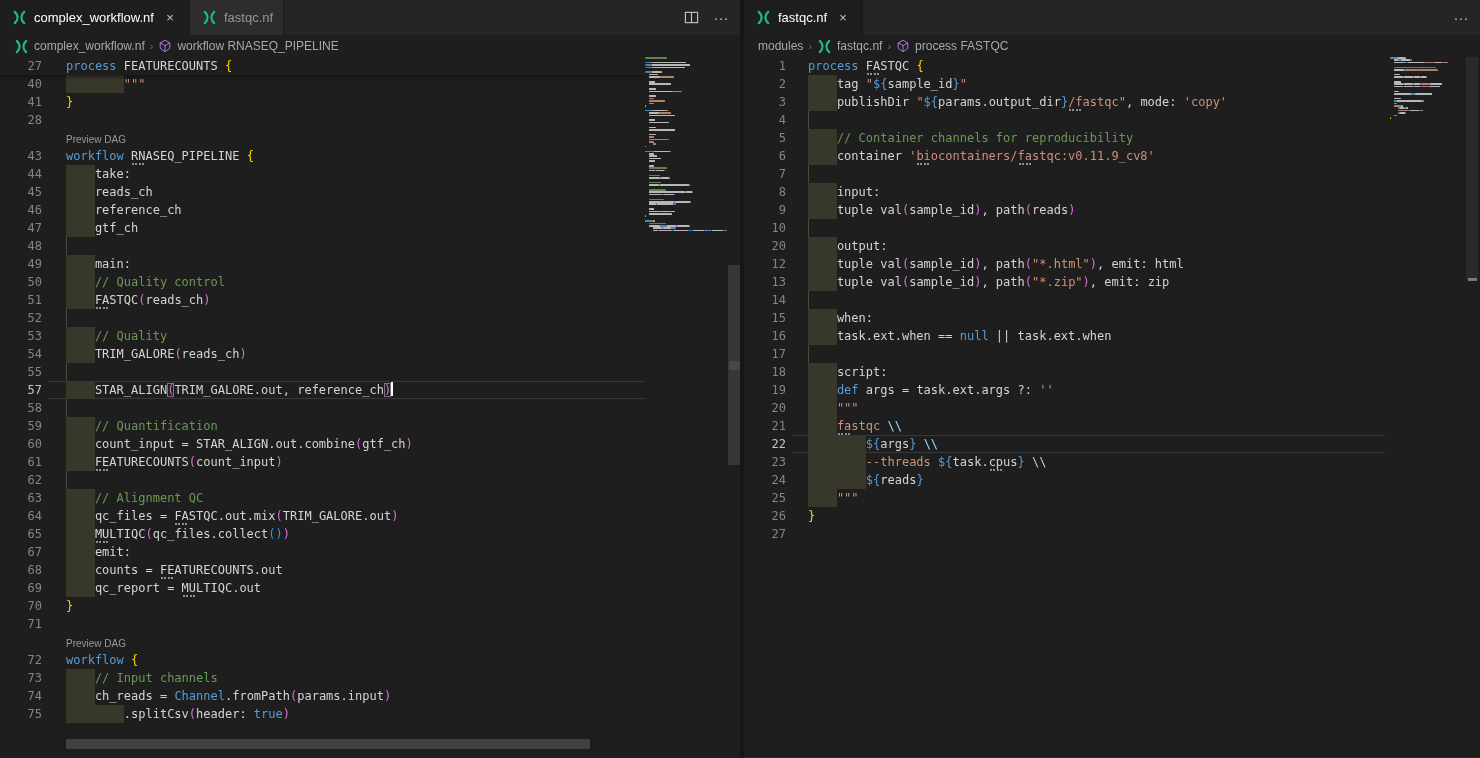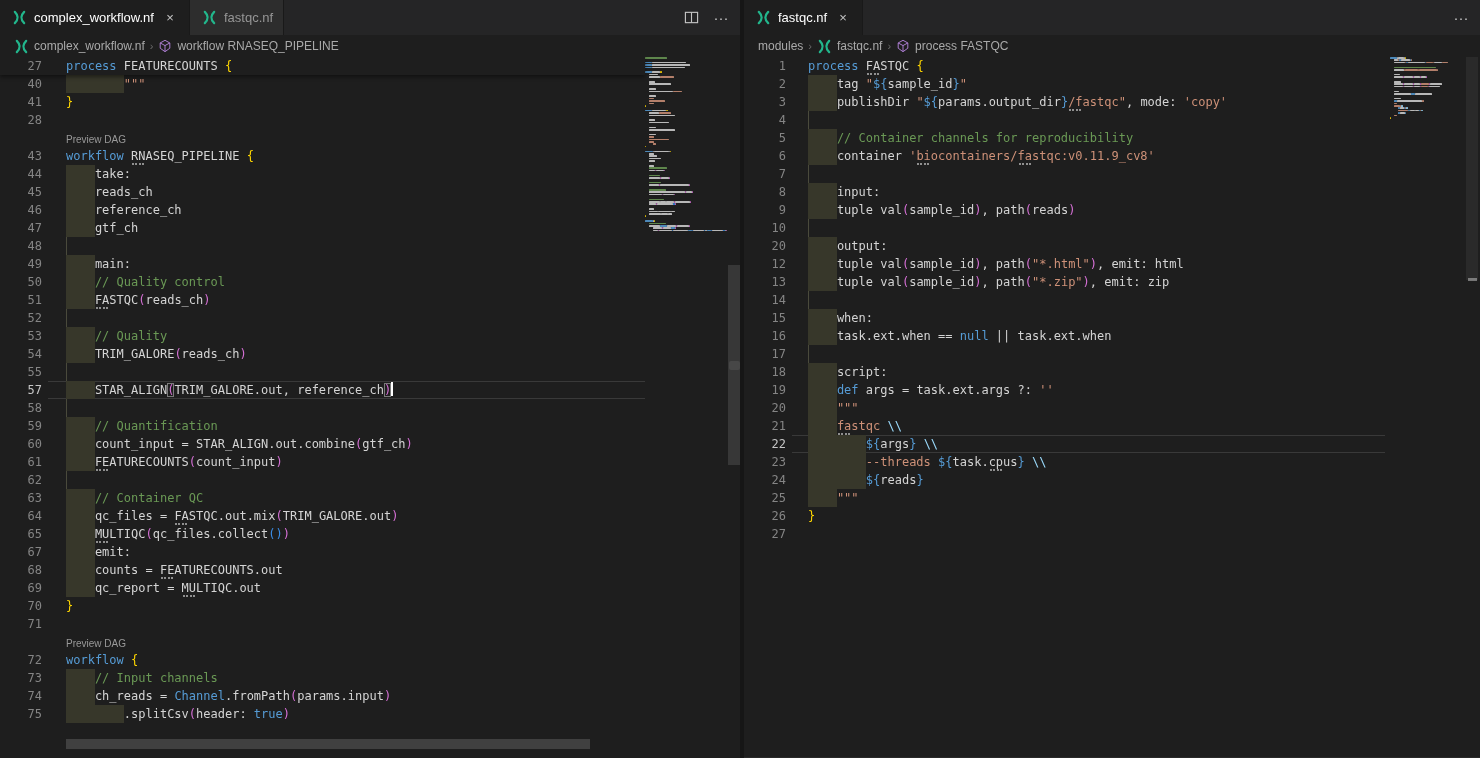--- a/index.html
+++ b/index.html
@@ -133,21 +133,21 @@
           <div class="row"><span class="num">52</span><span class="g" style="left: calc(0ch + 66px);"></span><span class="content" style="left: calc(0ch + 66px);"></span></div>
           <div class="row"><span class="num">53</span><span class="g" style="left: calc(0ch + 66px);"></span><span class="ind" style="left: 66px; width: 4ch;"></span><span class="content" style="left: calc(4ch + 66px);"><span class="tok" style="color: rgb(106, 153, 85);">// Quality</span></span></div>
           <div class="row"><span class="num">54</span><span class="g" style="left: calc(0ch + 66px);"></span><span class="ind" style="left: 66px; width: 4ch;"></span><span class="content" style="left: calc(4ch + 66px);"><span class="tok" style="color: rgb(212, 212, 212);">TRIM_GALORE</span><span class="tok" style="color: rgb(214, 112, 214);">(</span><span class="tok" style="color: rgb(212, 212, 212);">reads_ch</span><span class="tok" style="color: rgb(214, 112, 214);">)</span></span></div>
           <div class="row"><span class="num">55</span><span class="g" style="left: calc(0ch + 66px);"></span><span class="content" style="left: calc(0ch + 66px);"></span></div>
           <div class="row curline"><span class="num on">57</span><span class="g" style="left: calc(0ch + 66px);"></span><span class="ind" style="left: 66px; width: 4ch;"></span><span class="content" style="left: calc(4ch + 66px);"><span class="tok" style="color: rgb(212, 212, 212);">STAR_ALIGN</span><span class="tok m" style="color: rgb(214, 112, 214);">(</span><span class="tok" style="color: rgb(212, 212, 212);">TRIM_GALORE.out, reference_ch</span><span class="tok m" style="color: rgb(214, 112, 214);">)</span><span class="cursor"></span></span></div>
           <div class="row"><span class="num">58</span><span class="g" style="left: calc(0ch + 66px);"></span><span class="content" style="left: calc(0ch + 66px);"></span></div>
           <div class="row"><span class="num">59</span><span class="g" style="left: calc(0ch + 66px);"></span><span class="ind" style="left: 66px; width: 4ch;"></span><span class="content" style="left: calc(4ch + 66px);"><span class="tok" style="color: rgb(106, 153, 85);">// Quantification</span></span></div>
           <div class="row"><span class="num">60</span><span class="g" style="left: calc(0ch + 66px);"></span><span class="ind" style="left: 66px; width: 4ch;"></span><span class="content" style="left: calc(4ch + 66px);"><span class="tok" style="color: rgb(212, 212, 212);">count_input = STAR_ALIGN.out.combine</span><span class="tok" style="color: rgb(214, 112, 214);">(</span><span class="tok" style="color: rgb(212, 212, 212);">gtf_ch</span><span class="tok" style="color: rgb(214, 112, 214);">)</span></span></div>
           <div class="row"><span class="num">61</span><span class="g" style="left: calc(0ch + 66px);"></span><span class="ind" style="left: 66px; width: 4ch;"></span><span class="content" style="left: calc(4ch + 66px);"><span class="tok u" style="color: rgb(212, 212, 212);">FEATURECOUNTS</span><span class="tok" style="color: rgb(214, 112, 214);">(</span><span class="tok" style="color: rgb(212, 212, 212);">count_input</span><span class="tok" style="color: rgb(214, 112, 214);">)</span></span></div>
           <div class="row"><span class="num">62</span><span class="g" style="left: calc(0ch + 66px);"></span><span class="content" style="left: calc(0ch + 66px);"></span></div>
-          <div class="row"><span class="num">63</span><span class="g" style="left: calc(0ch + 66px);"></span><span class="ind" style="left: 66px; width: 4ch;"></span><span class="content" style="left: calc(4ch + 66px);"><span class="tok" style="color: rgb(106, 153, 85);">// Container QC</span></span></div>
+          <div class="row"><span class="num">63</span><span class="g" style="left: calc(0ch + 66px);"></span><span class="ind" style="left: 66px; width: 4ch;"></span><span class="content" style="left: calc(4ch + 66px);"><span class="tok" style="color: rgb(106, 153, 85);">// Alignment QC</span></span></div>
           <div class="row"><span class="num">64</span><span class="g" style="left: calc(0ch + 66px);"></span><span class="ind" style="left: 66px; width: 4ch;"></span><span class="content" style="left: calc(4ch + 66px);"><span class="tok" style="color: rgb(212, 212, 212);">qc_files = </span><span class="tok u" style="color: rgb(212, 212, 212);">FASTQC</span><span class="tok" style="color: rgb(212, 212, 212);">.out.mix</span><span class="tok" style="color: rgb(214, 112, 214);">(</span><span class="tok" style="color: rgb(212, 212, 212);">TRIM_GALORE.out</span><span class="tok" style="color: rgb(214, 112, 214);">)</span></span></div>
           <div class="row"><span class="num">65</span><span class="g" style="left: calc(0ch + 66px);"></span><span class="ind" style="left: 66px; width: 4ch;"></span><span class="content" style="left: calc(4ch + 66px);"><span class="tok u" style="color: rgb(212, 212, 212);">MULTIQC</span><span class="tok" style="color: rgb(214, 112, 214);">(</span><span class="tok" style="color: rgb(212, 212, 212);">qc_files.collect</span><span class="tok" style="color: rgb(59, 142, 234);">()</span><span class="tok" style="color: rgb(214, 112, 214);">)</span></span></div>
           <div class="row"><span class="num">67</span><span class="g" style="left: calc(0ch + 66px);"></span><span class="ind" style="left: 66px; width: 4ch;"></span><span class="content" style="left: calc(4ch + 66px);"><span class="tok" style="color: rgb(212, 212, 212);">emit:</span></span></div>
           <div class="row"><span class="num">68</span><span class="g" style="left: calc(0ch + 66px);"></span><span class="ind" style="left: 66px; width: 4ch;"></span><span class="content" style="left: calc(4ch + 66px);"><span class="tok" style="color: rgb(212, 212, 212);">counts = </span><span class="tok u" style="color: rgb(212, 212, 212);">FEATURECOUNTS</span><span class="tok" style="color: rgb(212, 212, 212);">.out</span></span></div>
           <div class="row"><span class="num">69</span><span class="g" style="left: calc(0ch + 66px);"></span><span class="ind" style="left: 66px; width: 4ch;"></span><span class="content" style="left: calc(4ch + 66px);"><span class="tok" style="color: rgb(212, 212, 212);">qc_report = </span><span class="tok u" style="color: rgb(212, 212, 212);">MULTIQC</span><span class="tok" style="color: rgb(212, 212, 212);">.out</span></span></div>
           <div class="row"><span class="num">70</span><span class="content" style="left: calc(0ch + 66px);"><span class="tok" style="color: rgb(255, 215, 0);">}</span></span></div>
           <div class="row"><span class="num">71</span><span class="content" style="left: calc(0ch + 66px);"></span></div>
           <div class="lensrow">
             <span class="lens" style="left: 66px;">Preview DAG</span>
           </div>

